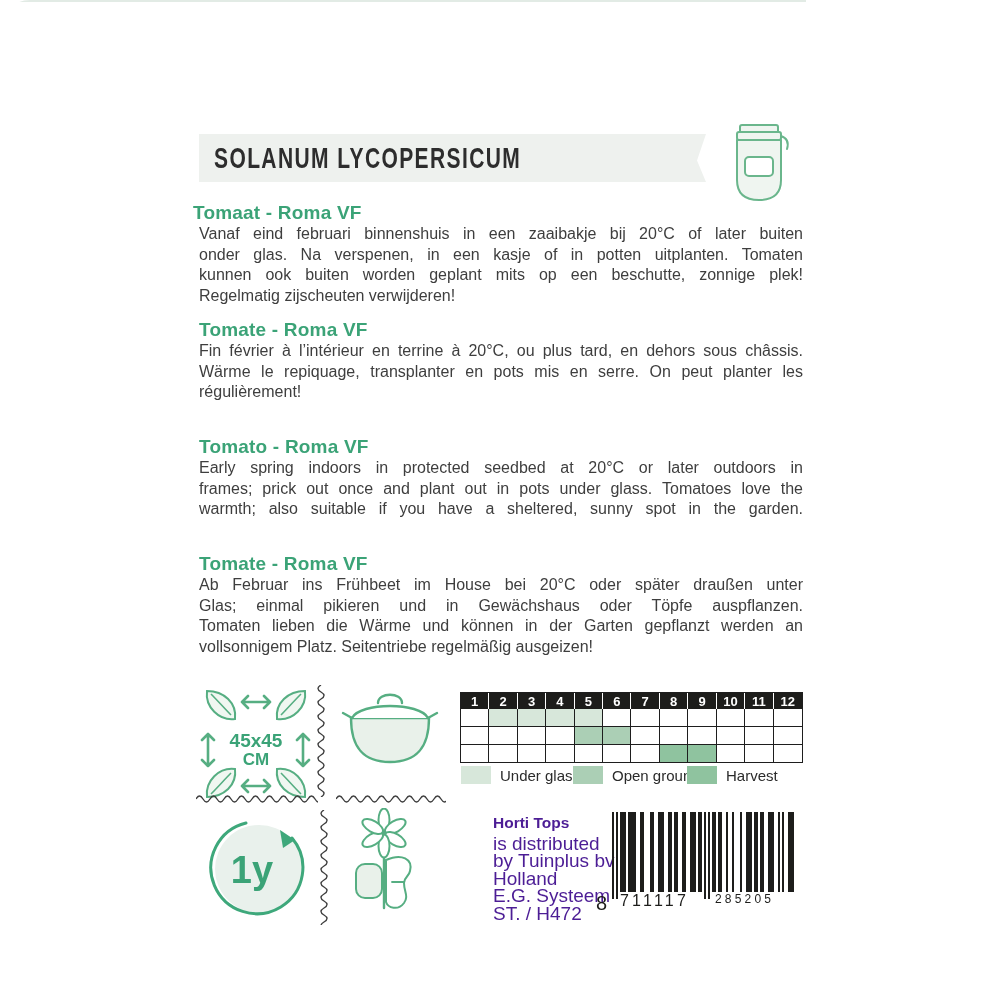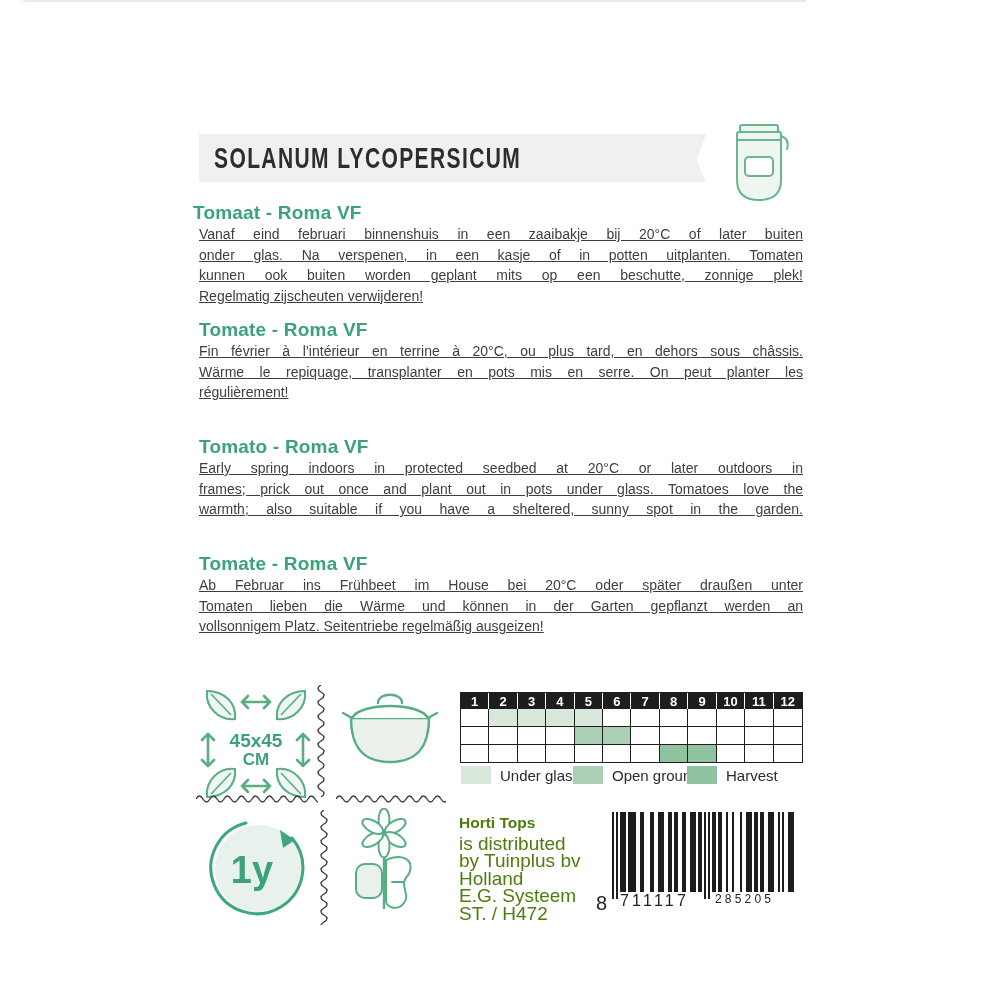--- a/index.html
+++ b/index.html
@@ -5,40 +5,40 @@
   html,body{margin:0;padding:0;background:#fff;}
   .page{position:relative;width:1000px;height:1000px;background:#fff;overflow:hidden;
         font-family:"Liberation Sans",sans-serif;border-radius:30px;}
   .topline{position:absolute;left:0;top:0;width:806px;height:2px;background:#e2ebe5;}
   .band{position:absolute;left:199px;top:134px;width:507px;height:48px;background:#eef1ee;
         clip-path:polygon(0 0,100% 0,calc(100% - 9px) 55%,100% 100%,0 100%);}
   .title{position:absolute;left:15px;top:0;height:48px;display:flex;align-items:center;
          font-size:30px;font-weight:700;letter-spacing:2px;color:#2d2d2d;white-space:nowrap;
          transform:scaleX(.70);transform-origin:left center;}
   .sec-h{position:absolute;width:604px;font-size:19px;font-weight:700;color:#3ba377;letter-spacing:.2px;}
-  .sec-b{position:absolute;width:604px;color:#3e3e3e;font-size:14px;line-height:20.6px;text-decoration:underline;}
+  .sec-b{position:absolute;width:604px;color:#3e3e3e;font-size:16px;line-height:20.6px;}
   .bodyline{white-space:normal;}
   .bodyline.just{text-align:justify;text-align-last:justify;}
   svg.icon{position:absolute;}
   svg.icon path,svg.icon line,svg.icon ellipse,svg.icon rect,svg.icon circle{vector-effect:non-scaling-stroke;}
   .wave{position:absolute;}
   
   .cal{position:absolute;left:460px;top:692px;width:343px;border:1px solid #1e1e1e;box-sizing:border-box;background:#fff;}
   .cal-row{display:grid;grid-template-columns:repeat(12,1fr);}
   .cal-h{background:#1d1d1b;color:#fff;font-weight:700;font-size:13px;text-align:center;
          height:16px;line-height:17px;border-right:1px solid #fff;}
   .cal-h:last-child{border-right:none;}
   .cal-c{height:17px;background:#fff;border-right:1px solid #1e1e1e;border-bottom:1px solid #1e1e1e;box-sizing:content-box;}
   .cal-c:nth-child(12n){border-right:none;}
   .cal-last .cal-c{border-bottom:none;}
   .leg{position:absolute;top:766px;display:flex;align-items:center;gap:9px;}
   .sw{display:inline-block;width:30px;height:18px;}
   .leg-t{font-size:15px;color:#2b2b2b;}
   
-  .dist{position:absolute;left:459px;top:814px;color:#4d7c0f;}
+  .dist{position:absolute;left:493px;top:814px;color:#4c1d95;}
   .dist-brand{font-size:15.5px;font-weight:700;margin-bottom:3px;}
   .dist .bodyline{font-size:19px;line-height:17.4px;}
   .bc{position:absolute;left:596px;top:812px;width:210px;height:106px;color:#1d1d1b;}
   .bc svg{position:absolute;left:16px;top:0;}
   .bc-first{position:absolute;left:0;top:80px;font-size:20px;}
   .bc-left{position:absolute;left:24px;top:80px;width:82px;letter-spacing:3.2px;font-size:16px;}
   .bc-right{position:absolute;left:119px;top:80px;width:82px;letter-spacing:3.2px;font-size:12px;}
 </style>
 </head>
 <body>
@@ -79,20 +79,21 @@
   <div class="sec-h" style="left:199px;top:436px">Tomato - Roma VF</div>
   <div class="sec-b" style="left:199px;top:458px">
       <div class="bodyline just">Early spring indoors in protected seedbed at 20°C or later outdoors in</div>
       <div class="bodyline just">frames; prick out once and plant out in pots under glass. Tomatoes love the</div>
       <div class="bodyline just">warmth; also suitable if you have a sheltered, sunny spot in the garden.</div>
     </div>
 
   <div class="sec-h" style="left:199px;top:553px">Tomate - Roma VF</div>
   <div class="sec-b" style="left:199px;top:575px">
       <div class="bodyline just">Ab Februar ins Frühbeet im House bei 20°C oder später draußen unter</div>
+      <div class="bodyline just">Glas; einmal pikieren und in Gewächshaus oder Töpfe auspflanzen.</div>
       <div class="bodyline just">Tomaten lieben die Wärme und können in der Garten gepflanzt werden an</div>
       <div class="bodyline">vollsonnigem Platz. Seitentriebe regelmäßig ausgeizen!</div>
     </div>
 
   <svg class="icon" style="left:196px;top:684px;width:120px;height:120px" viewBox="0 0 120 120">
     <defs>
       <g id="leaf">
         <path d="M1,29 C-1,13 12,1 29,1 C31,17 17,31 1,29 Z" fill="#f0f7f1" stroke="#56ae82" stroke-width="2"></path>
         <path d="M5,25 C11,19 18,11 25,4" fill="none" stroke="#56ae82" stroke-width="1.6"></path>
       </g>

